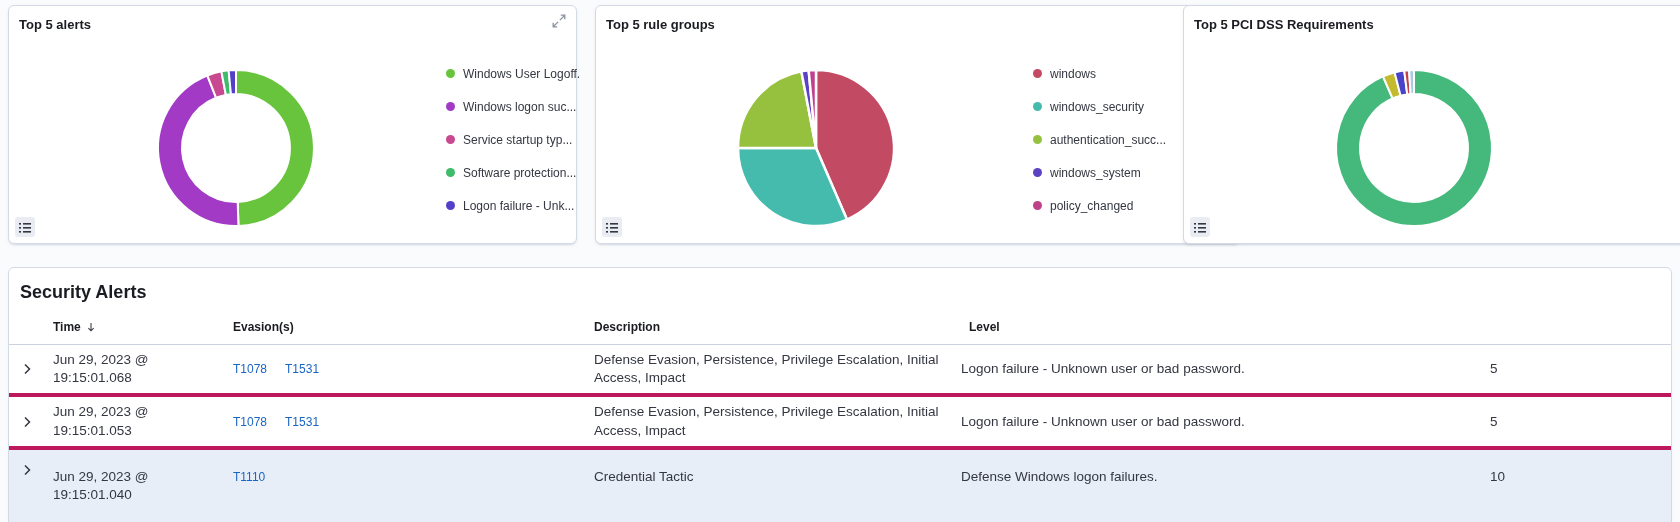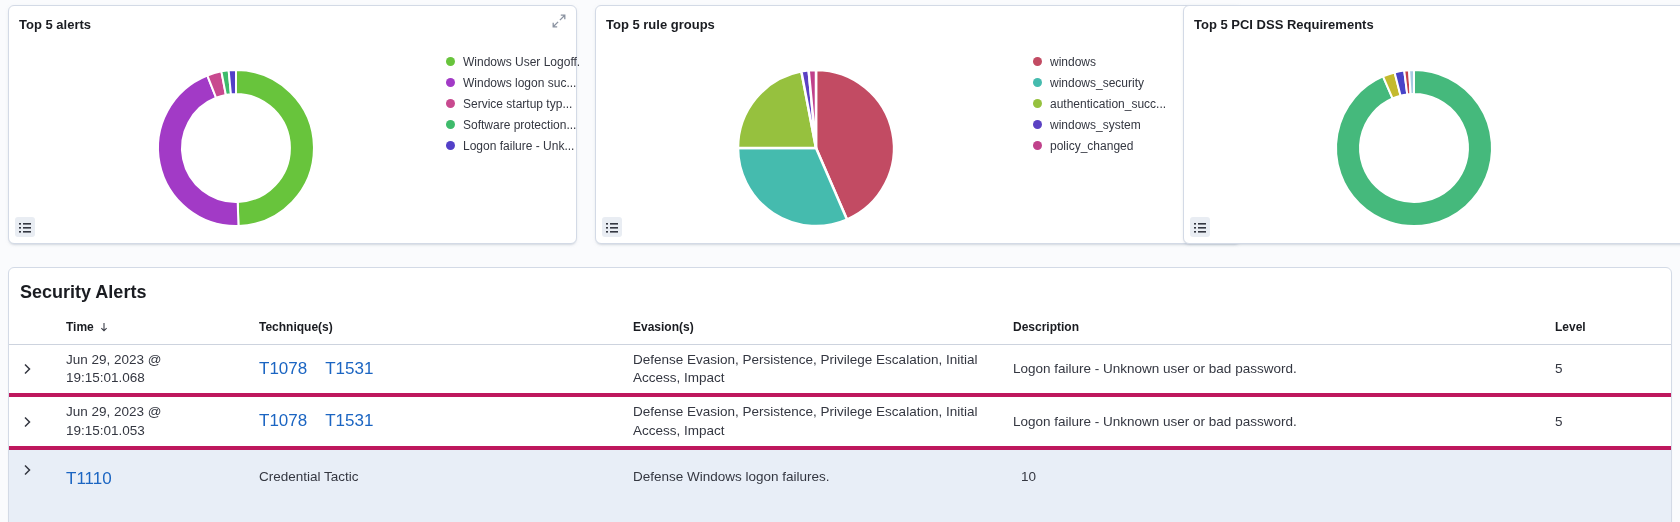--- a/index.html
+++ b/index.html
@@ -21,44 +21,44 @@
   .legend-btn {
     position:absolute; bottom:6px; left:6px; width:20px; height:20px;
     background:#e9edf3; border:none; border-radius:3px; cursor:pointer;
     display:flex; align-items:center; justify-content:center; padding:0;
   }
   .chart-svg { position:absolute; top:57px; width:170px; height:170px; }
   .panel1 .chart-svg { left:142px; }
   .panel2 .chart-svg { left:135px; }
   .panel3 .chart-svg { left:145px; }
   .legend { position:absolute; top:45px; left:437px; }
-  .legend-item { display:flex; align-items:center; height:21px; cursor:pointer; }
+  .legend-item { display:flex; align-items:center; height:21px; cursor:pointer;margin-top:12px; }
   .legend-dot { width:9px; height:9px; border-radius:50%; margin-right:8px; flex:0 0 9px; }
   .legend-label { font-size:12px; color:#343741; white-space:nowrap; }
 
   
   .table-card {
     position:absolute; top:267px; left:8px; width:1664px; height:300px;
     background:#fff; border:1px solid #d3dae6; border-radius:6px 6px 0 0;
     box-shadow:0 2px 2px -1px rgba(152,162,179,.3);
     overflow:hidden;
   }
   .table-title { padding:14px 0 0 11px; font-size:18px; font-weight:700; color:#1a1c21; }
-  .tgrid { display:grid; grid-template-columns:36px 180px 361px 367px 521px 1fr; align-items:center;gap:13px; }
+  .tgrid { display:grid; grid-template-columns:36px 180px 361px 367px 521px 1fr; align-items:center; }
   .thead { margin-top:12px; min-height:30px; border-bottom:1px solid #cdd3de; }
   .th { font-size:12px; font-weight:700; color:#1a1c21; padding:0 8px 6px 8px; display:flex; align-items:center; gap:4px; }
   .th.level { padding-left:16px; }
   .trow { border-bottom:4px solid #be185d; min-height:51px; cursor:pointer; }
   .trow:last-child { border-bottom:none; }
   .trow.highlight { background:#e8eef7; }
   .trow.tall { min-height:160px; align-items:start; padding-top:12px; }
   .td { font-size:13.5px; color:#343741; padding:6px 8px; line-height:1.35; }
   .td.level { padding-left:16px; }
   .expander { display:flex; align-items:center; justify-content:center; background:transparent; border:none; cursor:pointer; width:100%; padding:0; }
-  .tech-link { color:#1b65c2; text-decoration:none; margin-right:18px; font-size:17px; }
+  .tech-link { color:#1b65c2; text-decoration:none; margin-right:18px; font-size:12px; }
 </style>
 </head>
 <body>
 
 <div class="canvas">
 
   <div class="panel panel1">
     <div class="panel-title">Top 5 alerts</div>
     <button class="expand-btn" aria-label="expand">
       <svg width="16" height="16" viewBox="0 0 16 16">
@@ -180,23 +180,20 @@
 
     <div class="tgrid thead">
       <div class="th"></div>
       <div class="th">
         <span>Time</span>
         <svg width="12" height="12" viewBox="0 0 16 16">
           <path d="M8 2.5v10 M4.5 9.5 L8 13 L11.5 9.5" fill="none" stroke="#343741" stroke-width="1.4"></path>
         </svg>
       </div>
       <div class="th">
-          <span>Technique(s)</span>
-        </div>
-      <div class="th">
           <span>Evasion(s)</span>
         </div>
       <div class="th">
           <span>Description</span>
         </div>
       <div class="th level">
           <span>Level</span>
         </div>
     </div>
 
@@ -224,20 +221,21 @@
     <div class="td tactics">Defense Evasion, Persistence, Privilege Escalation, Initial Access, Impact</div>
     <div class="td description">Logon failure - Unknown user or bad password.</div>
     <div class="td level">5</div>
   </div>
         <div class="tgrid trow highlight tall">
     <button class="expander" aria-label="expand row">
       <svg width="16" height="16" viewBox="0 0 16 16">
         <path d="M6 3.5 L10.5 8 L6 12.5" fill="none" stroke="#343741" stroke-width="1.5"></path>
       </svg>
     </button>
+    <div class="td time">Jun 29, 2023 @ 19:15:01.040</div>
     <div class="td techniques"><a href="#" class="tech-link">T1110</a></div>
     <div class="td tactics">Credential Tactic</div>
     <div class="td description">Defense Windows logon failures.</div>
     <div class="td level">10</div>
   </div>
       </div>
   </div>
 
 </div>
 

